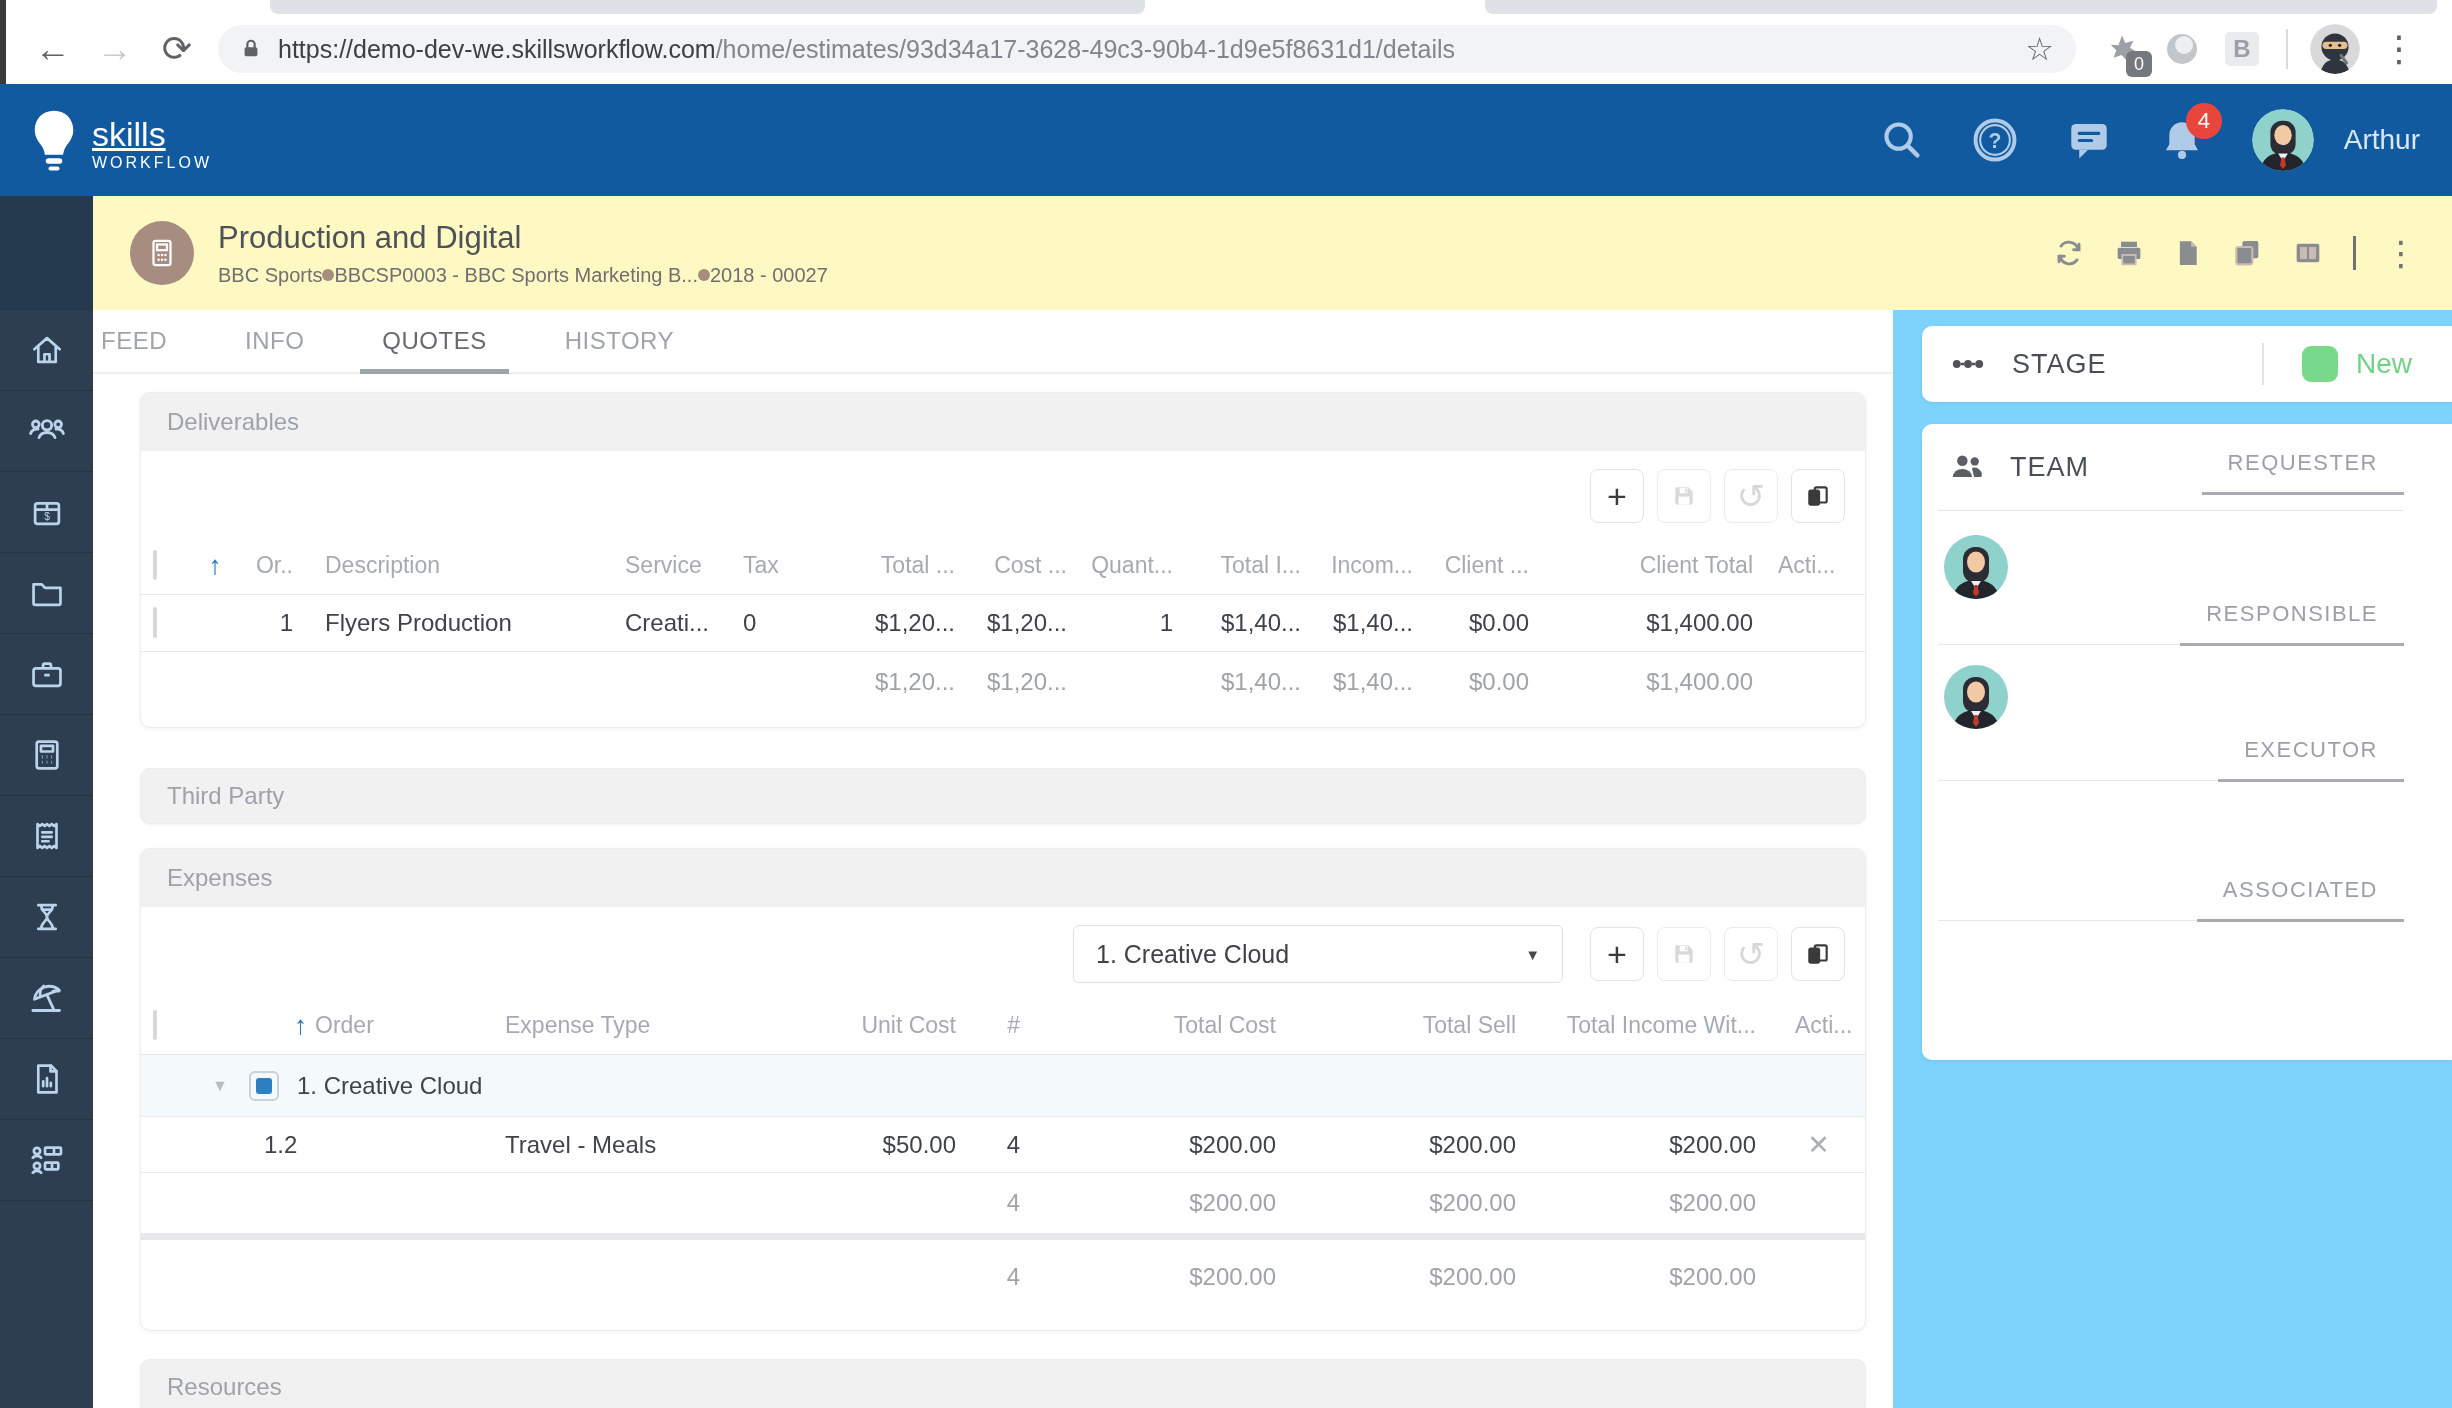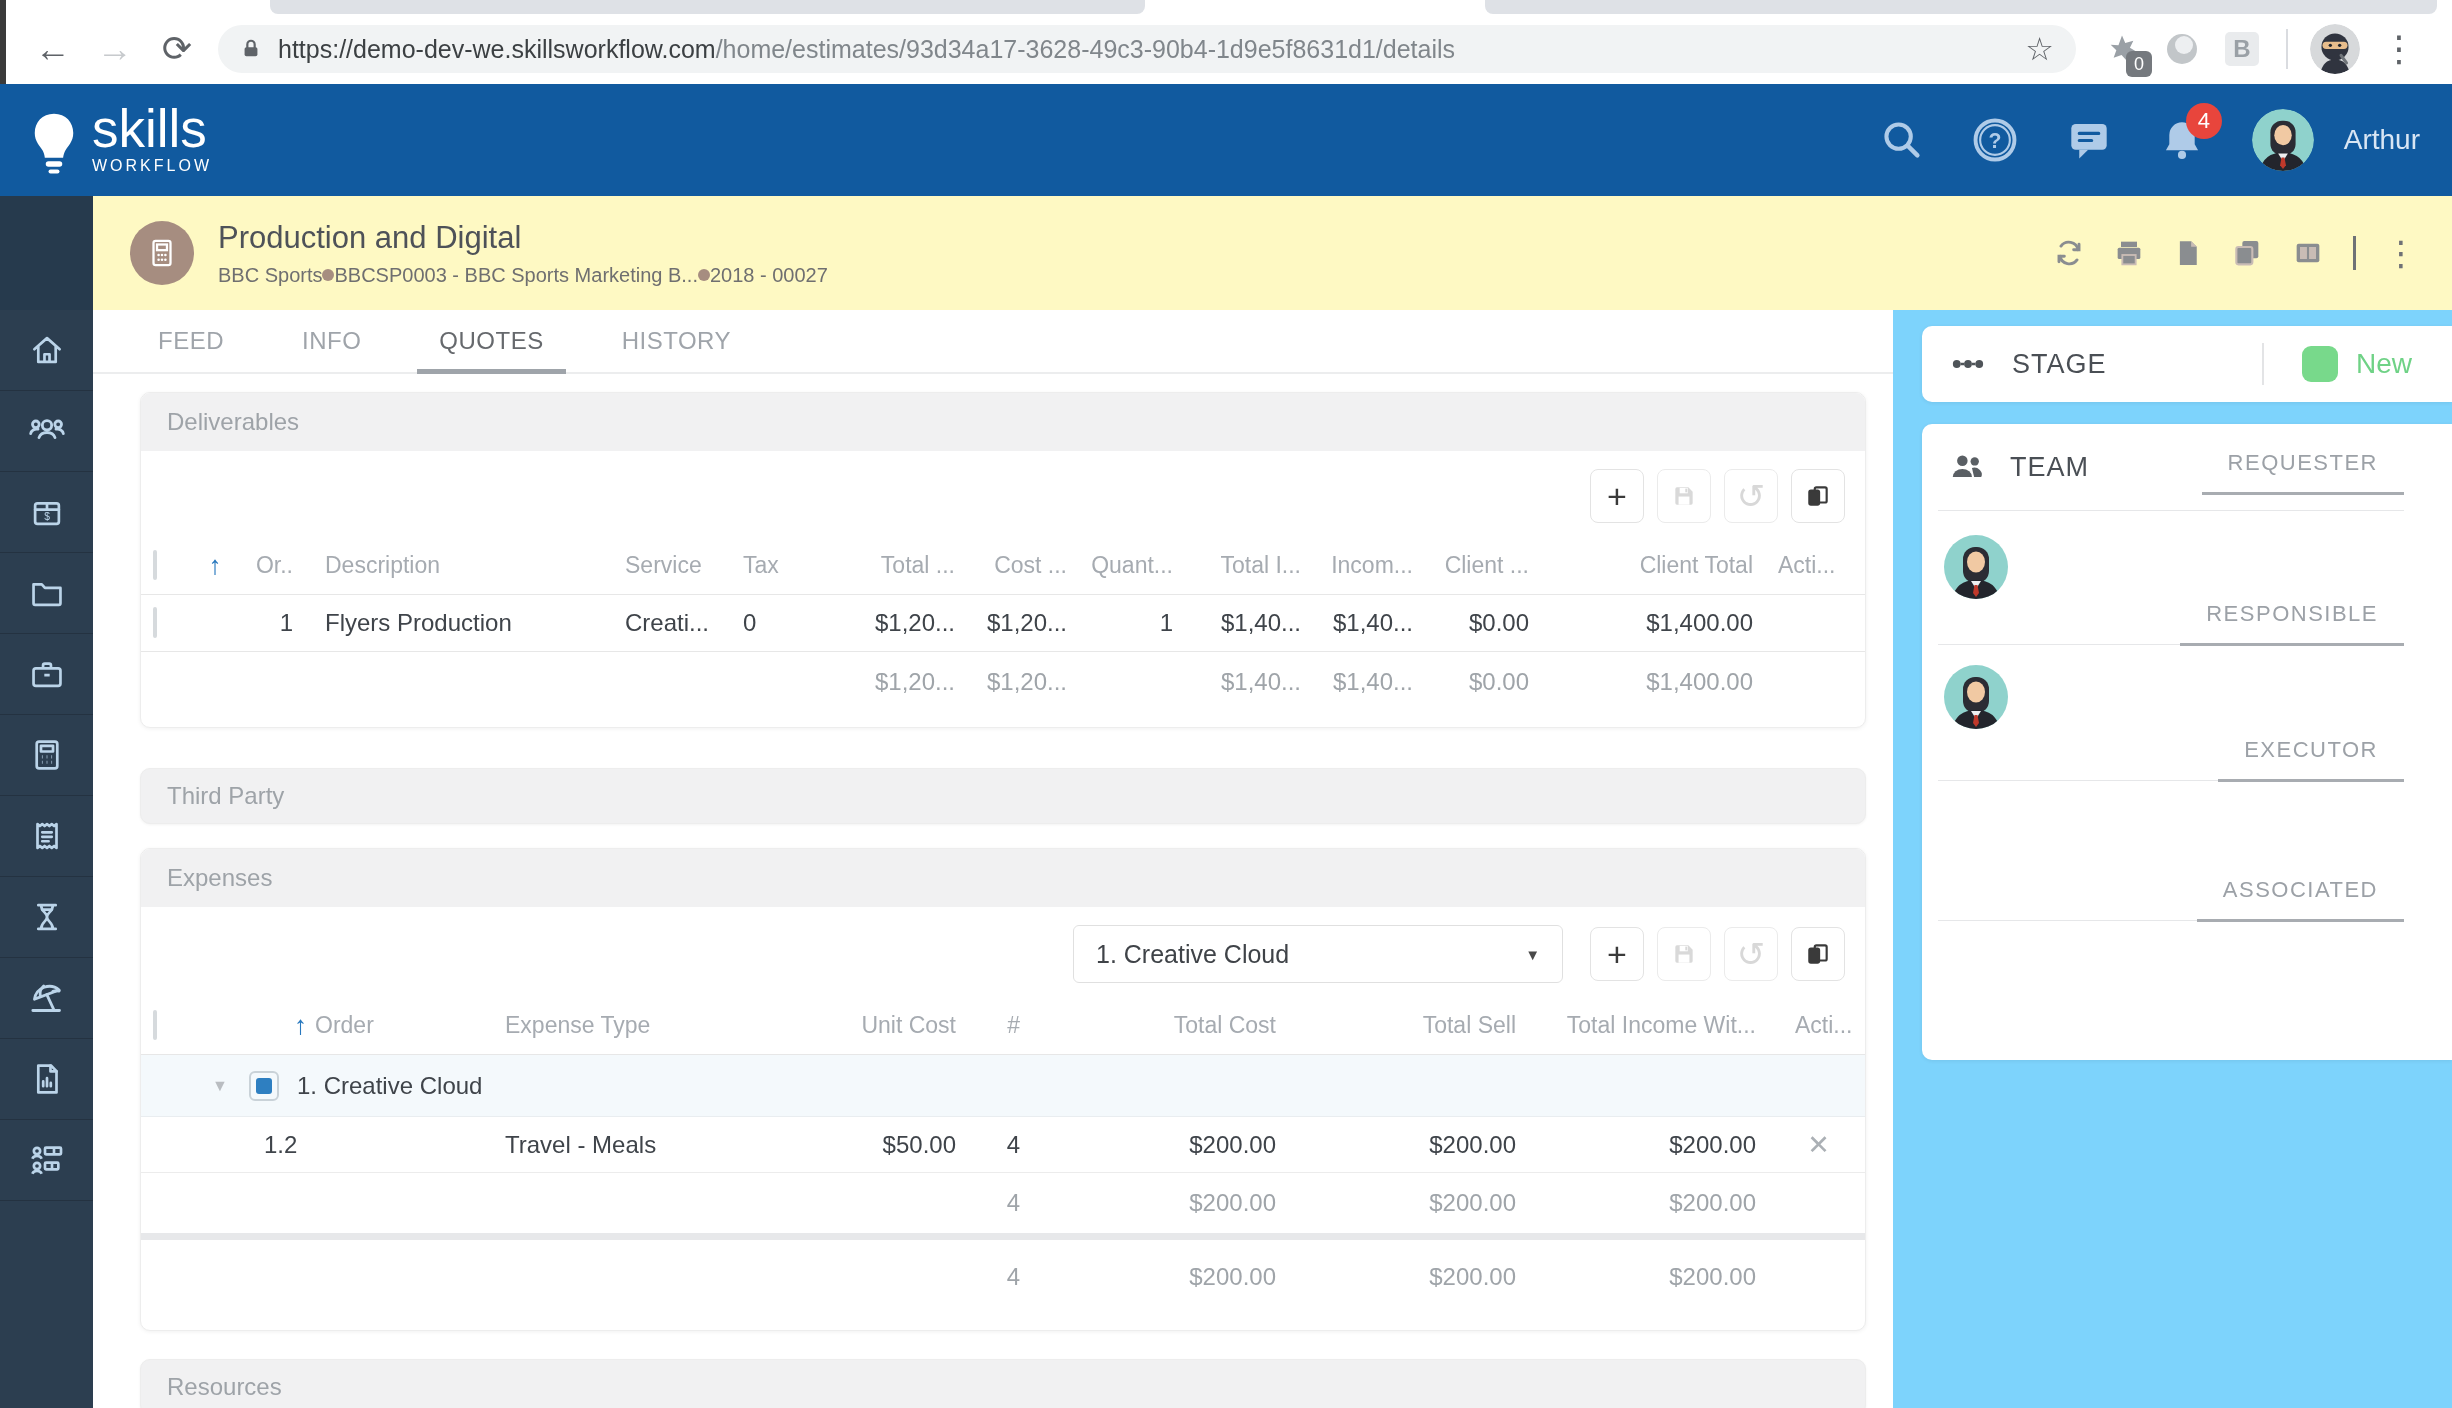--- a/index.html
+++ b/index.html
@@ -24,21 +24,21 @@
   .ext-badge { position:absolute; bottom:-4px; right:-6px; width:26px; height:26px; background:#75797E; border-radius:6px; color:#fff; font-size:18px; display:flex; align-items:center; justify-content:center; }
   .ext-donut { width:30px; height:30px; border-radius:50%; background:#C2C6C9; position:relative; }
   .ext-donut::after { content:""; position:absolute; left:8px; top:2px; width:18px; height:18px; border-radius:50%; background:#EDEFF1; }
   .ext-b { width:34px; height:34px; background:#E9EBED; border-radius:5px; color:#9AA0A6; font-weight:bold; font-size:24px; display:flex; align-items:center; justify-content:center; }
   .vdiv { width:2px; height:40px; background:#DADCE0; margin:0 14px; }
   .browser-avatar { width:50px; height:50px; border-radius:50%; overflow:hidden; margin:0 8px; cursor:pointer; }
 
   
   .appheader { height:112px; background:#115A9F; display:flex; align-items:center; padding:0 32px; }
   .logo { display:flex; align-items:flex-end; gap:16px; cursor:pointer; }
-  .logo-t1 { font-size:53px; color:#fff; line-height:0.9; }
+  .logo-t1 { font-size:34px; color:#fff; line-height:0.9;text-decoration:underline; }
   .logo-t2 { font-size:16px; color:#fff; letter-spacing:3px; margin-top:4px; }
   .ah-right { margin-left:auto; display:flex; align-items:center; gap:48px; }
   .ah-btn { cursor:pointer; position:relative; display:flex; }
   .badge { position:absolute; top:-14px; right:-18px; background:#E8453C; color:#fff; border-radius:50%; min-width:36px; height:36px; font-size:22px; display:flex; align-items:center; justify-content:center; }
   .ah-avatar { width:62px; height:62px; border-radius:50%; overflow:hidden; }
   .ah-name { font-size:28px; color:#D9E6F4; margin-left:-18px; }
 
   
   .appbody { display:flex; height:1212px; }
   .sidenav { width:93px; background:#2C3E50; display:flex; flex-direction:column; flex:none; }
@@ -56,21 +56,21 @@
   .ph-sub { margin-top:8px; font-size:20px; color:#6F6F70; display:flex; align-items:center; }
   .dot { width:12px; height:12px; border-radius:50%; background:#A68D80; flex:none; }
   .ph-actions { margin-left:auto; display:flex; align-items:center; gap:28px; }
   .ph-actions .pa { cursor:pointer; display:flex; }
   .pa-bar { width:3px; height:34px; background:#6F7276; }
   .pa-kebab { font-size:34px; color:#6F7276; line-height:1; }
 
   
   .contentrow { flex:1; display:flex; min-height:0; }
   .maincol { width:1800px; background:#fff; display:flex; flex-direction:column; flex:none; }
-  .tabsrow { height:64px; display:flex; align-items:stretch; padding-left:57px; border-bottom:2px solid #ECEDEE; flex:none; }
+  .tabsrow { height:64px; display:flex; align-items:stretch; border-bottom:2px solid #ECEDEE; flex:none; }
   .tab { font-size:24px; color:#9FA4AA; letter-spacing:0.5px; margin-right:62px; display:flex; align-items:center; position:relative; cursor:pointer; padding:0 8px; }
   .tab.active { color:#66696D; }
   .tab.active::after { content:""; position:absolute; left:-14px; right:-14px; bottom:-2px; height:5px; background:#9FA4AA; }
   .panels { padding:18px 27px 0 47px; overflow:hidden; }
 
   .panel { background:#fff; border:1px solid #EDEDED; border-radius:10px; box-shadow:0 1px 4px rgba(0,0,0,0.06); margin-bottom:40px; overflow:hidden; }
   .panel-h { height:58px; background:#F1F1F2; display:flex; align-items:center; padding-left:26px; font-size:24px; color:#9EA3A8; }
   .bar { height:56px; background:#F1F1F2; border:1px solid #EDEDED; border-radius:10px; display:flex; align-items:center; padding-left:26px; font-size:24px; color:#9EA3A8; box-shadow:0 1px 3px rgba(0,0,0,0.05); margin-bottom:24px; }
   .ptoolbar { display:flex; justify-content:flex-end; align-items:center; gap:13px; padding:18px 20px 14px; }
   .tbtn { width:54px; height:54px; border:1px solid #E3E3E3; border-radius:8px; background:#fff; display:flex; align-items:center; justify-content:center; font-size:34px; color:#3A3A3A; cursor:pointer; }

